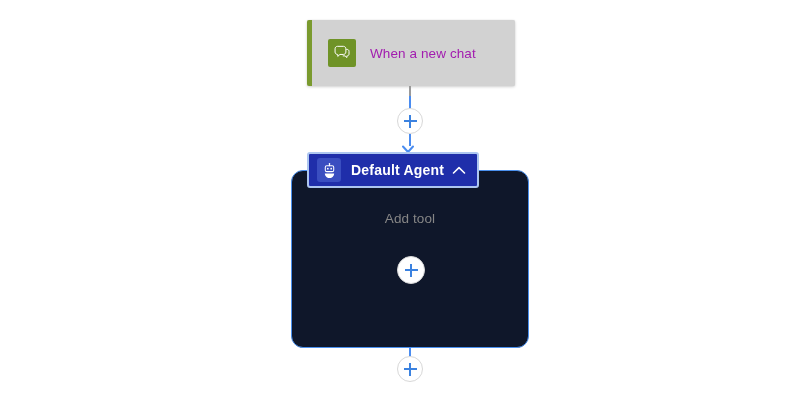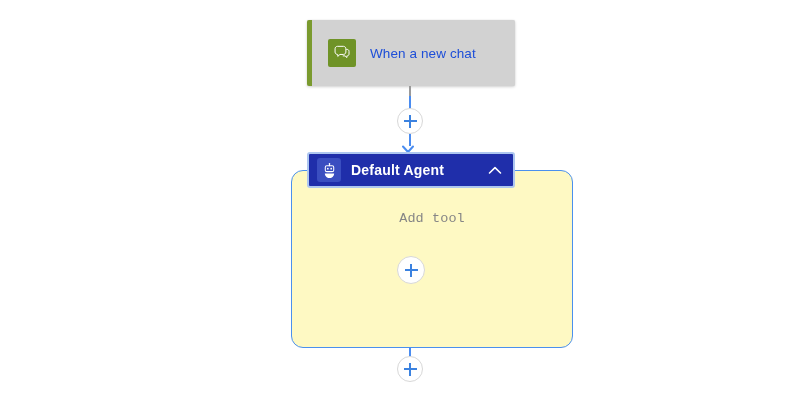--- a/index.html
+++ b/index.html
@@ -54,21 +54,21 @@
     background: #6f9327;
     border-radius: 2px;
     display: flex;
     align-items: center;
     justify-content: center;
   }
   #trigger-label {
     margin-left: 14px;
     font-size: 13.5px;
     line-height: 19px;
-    color: #1d4ed8;
+    color: #a21caf;
     letter-spacing: 0.1px;
     max-width: 120px;
   }
 
   
   .conn-line {
     position: absolute;
     width: 2px;
     background: #4a8cf0;
   }
@@ -125,46 +125,45 @@
     top: 140px;
     width: 12px;
     height: 9px;
   }
 
   
   #agent-group {
     position: absolute;
     left: 291px;
     top: 170px;
-    width: 282px;
+    width: 238px;
     height: 178px;
-    background: #fef9c3;
+    background: #0f172a;
     border: 1.6px solid #4a90ee;
     border-radius: 12px;
     box-sizing: border-box;
-    font-family: Liberation Mono, monospace;
   }
 
   #agent-body-label {
     position: absolute;
     left: 0;
     right: 0;
     top: 40px;
     text-align: center;
     font-size: 13.5px;
     color: #868686;
     letter-spacing: 0.1px;
   }
 
   
   #agent-header-wrap {
     position: absolute;
     left: 307px;
     top: 152px;
-    width: 208px;
+    width: 172px;
     height: 36px;
     border: 2px solid #adc6f0;
     border-radius: 3px;
     box-sizing: border-box;
     background: #adc6f0;
   }
   #agent-header {
     position: absolute;
     inset: 0;
     background: #1f2eaa;

